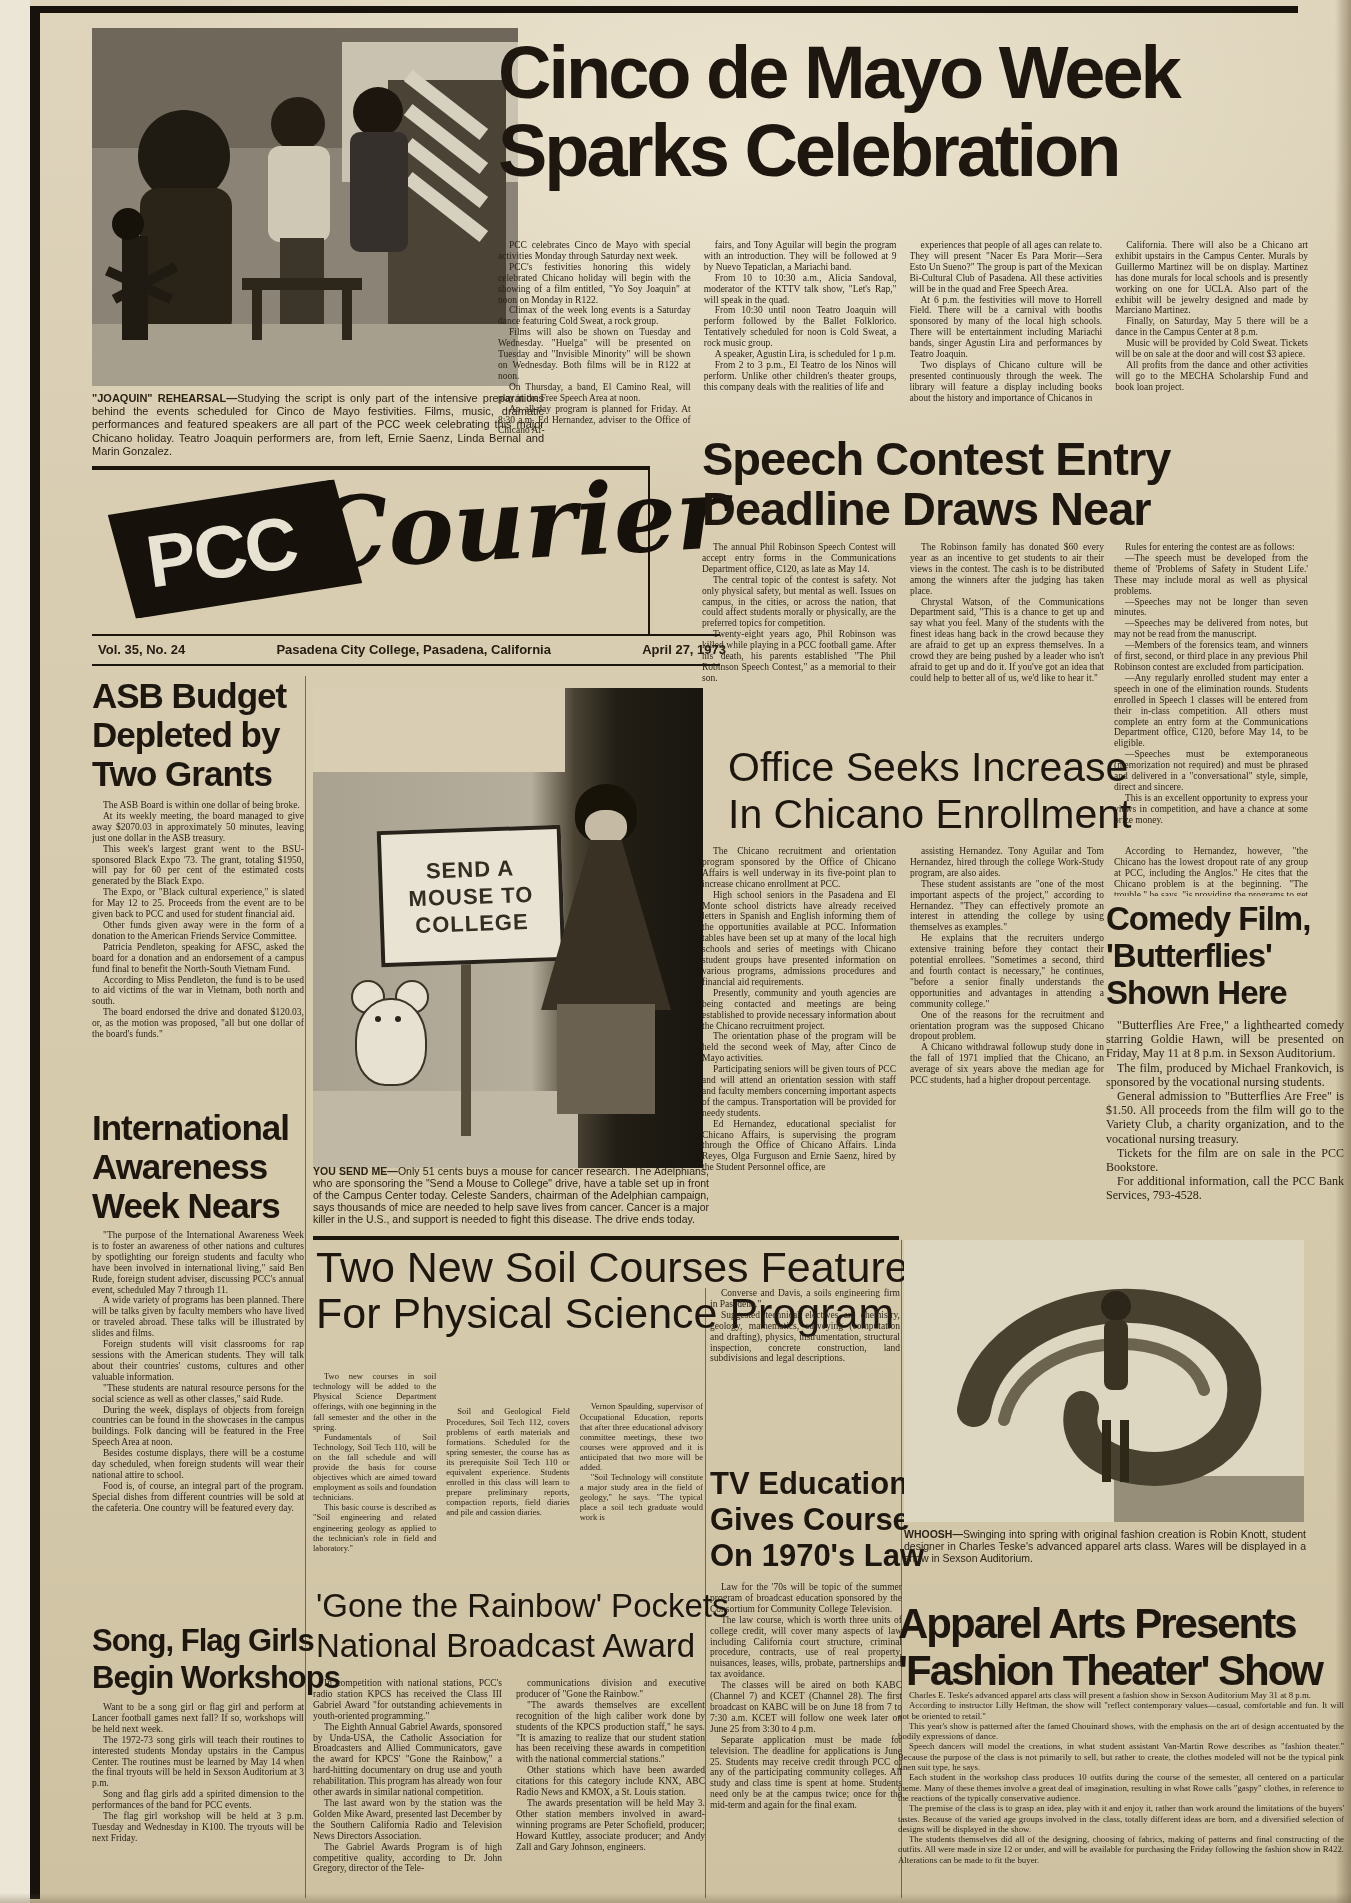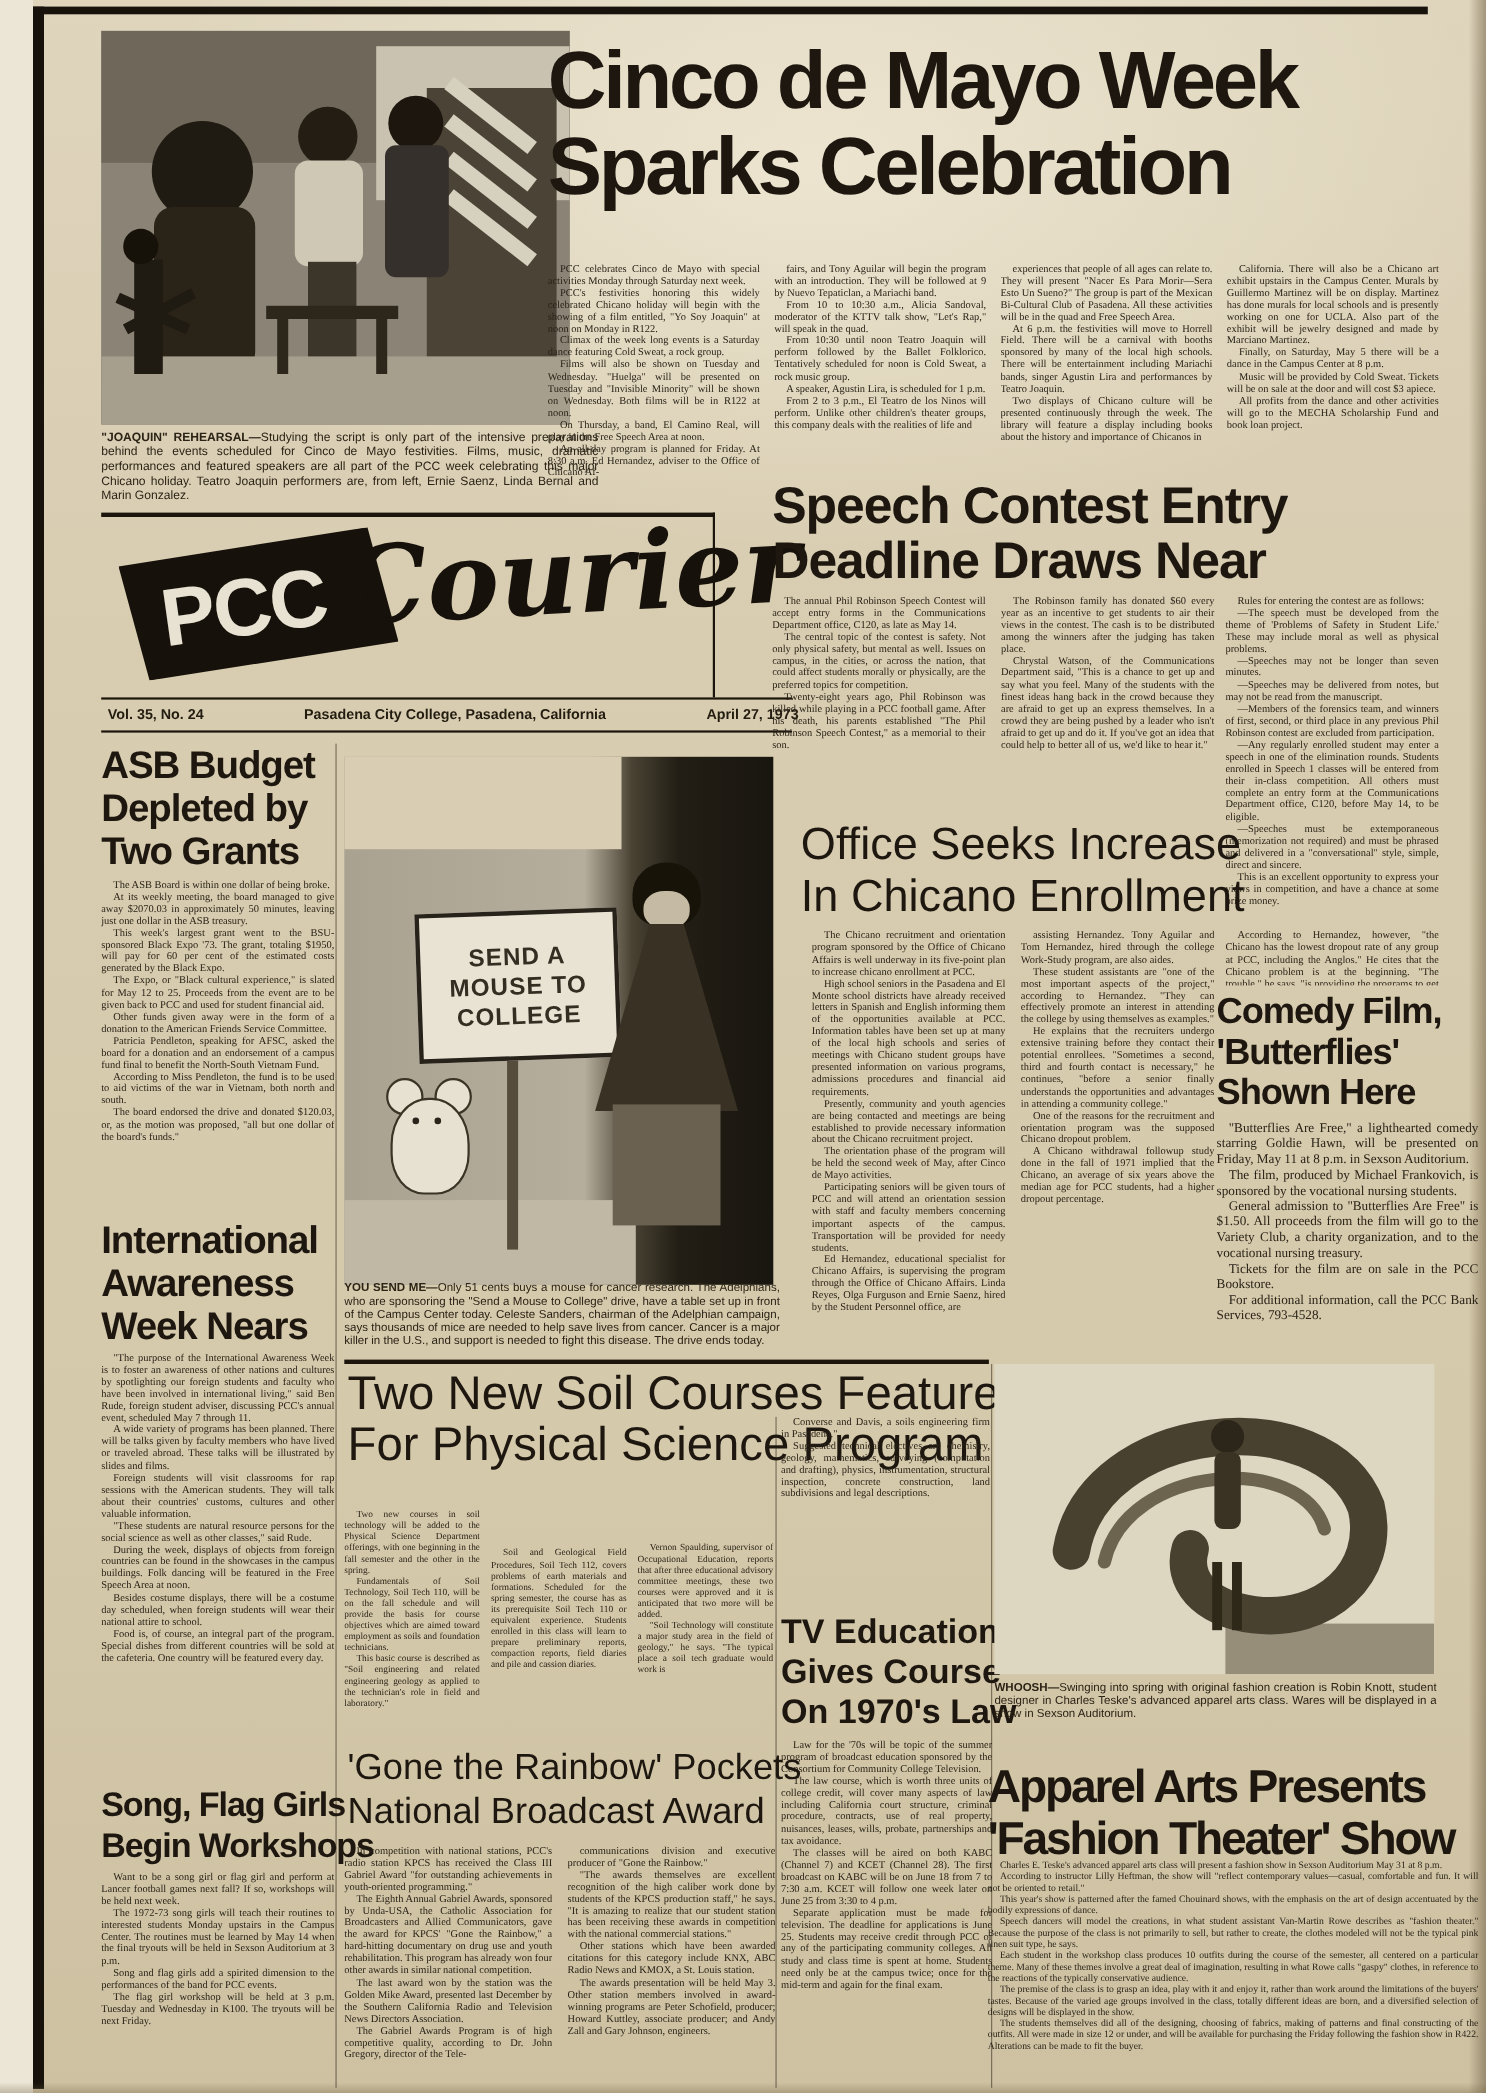--- a/index.html
+++ b/index.html
@@ -213,21 +213,21 @@
     <p>—Any regularly enrolled student may enter a speech in one of the elimination rounds. Students enrolled in Speech 1 classes will be entered from their in-class competition. All others must complete an entry form at the Communications Department office, C120, before May 14, to be eligible.</p>
     <p>—Speeches must be extemporaneous (memorization not required) and must be phrased and delivered in a "conversational" style, simple, direct and sincere.</p>
     <p>This is an excellent opportunity to express your views in competition, and have a chance at some prize money.</p>
   </div>
 
 <div class="abs hl light h-office" style="left:702px;top:744px;">
   <div>Office Seeks Increase</div>
   <div>In Chicano Enrollment</div>
 </div>
 <div class="abs nofit" style="left:702px;top:846px;width:402px;height:384px;">
-  <div class="cols g14 bt s95" style="height:100%;margin-left:36px;">
+  <div class="cols g14 bt s95" style="height:100%;">
     <div class="col">
         <p>The Chicano recruitment and orientation program sponsored by the Office of Chicano Affairs is well underway in its five-point plan to increase chicano enrollment at PCC.</p>
         <p>High school seniors in the Pasadena and El Monte school districts have already received letters in Spanish and English informing them of the opportunities available at PCC. Information tables have been set up at many of the local high schools and series of meetings with Chicano student groups have presented information on various programs, admissions procedures and financial aid requirements.</p>
         <p>Presently, community and youth agencies are being contacted and meetings are being established to provide necessary information about the Chicano recruitment project.</p>
         <p>The orientation phase of the program will be held the second week of May, after Cinco de Mayo activities.</p>
         <p>Participating seniors will be given tours of PCC and will attend an orientation session with staff and faculty members concerning important aspects of the campus. Transportation will be provided for needy students.</p>
         <p>Ed Hernandez, educational specialist for Chicano Affairs, is supervising the program through the Office of Chicano Affairs. Linda Reyes, Olga Furguson and Ernie Saenz, hired by the Student Personnel office, are</p>
       </div>
     <div class="col">
         <p>assisting Hernandez. Tony Aguilar and Tom Hernandez, hired through the college Work-Study program, are also aides.</p>

